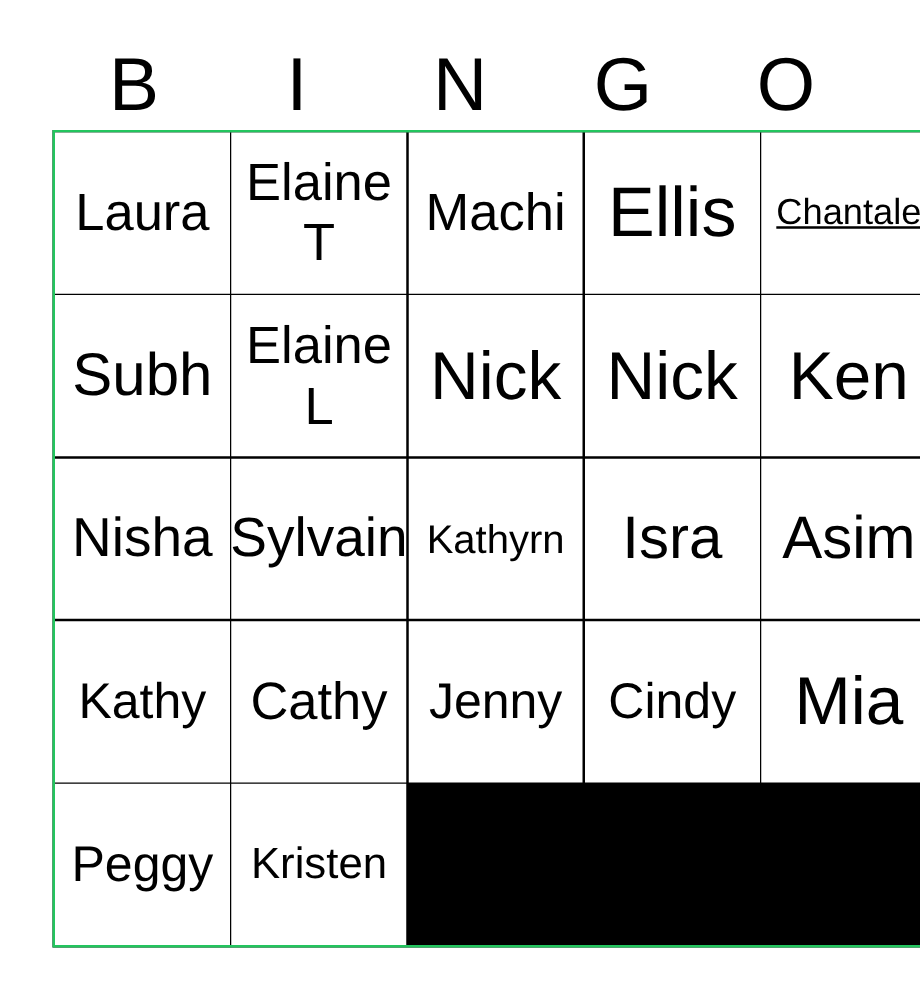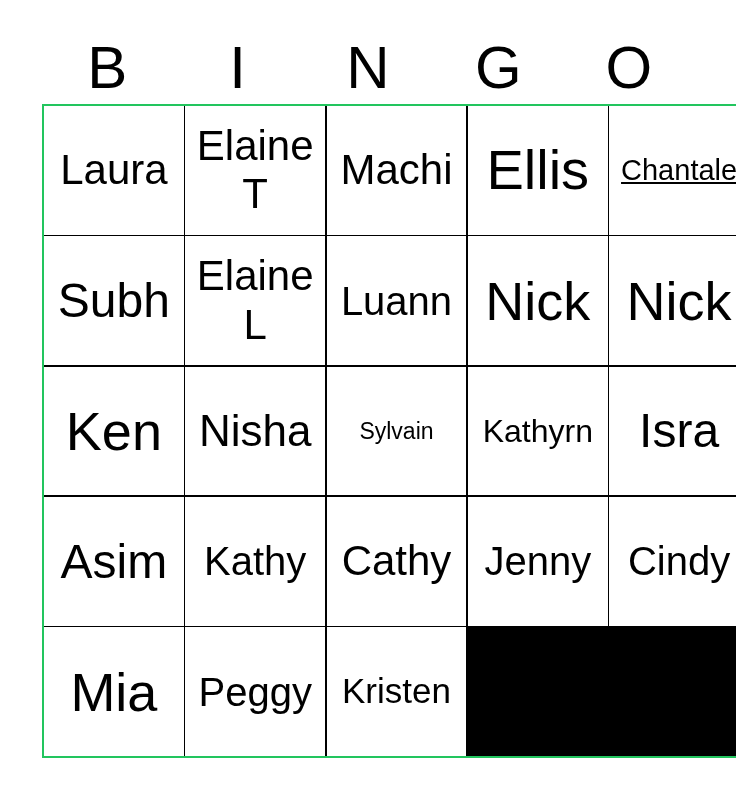--- a/index.html
+++ b/index.html
@@ -74,27 +74,26 @@
 
 <div class="bingo-grid">
   <div class="bingo-cell" style="font-size: 42px;">Laura</div>
   <div class="bingo-cell" style="font-size: 42px;">Elaine T</div>
   <div class="bingo-cell" style="font-size: 42px;">Machi</div>
   <div class="bingo-cell" style="font-size: 56px;">Ellis</div>
   <div class="bingo-cell" style="font-size: 29px; text-decoration: underline;">Chantale</div>
 
   <div class="bingo-cell" style="font-size: 48px;">Subh</div>
   <div class="bingo-cell" style="font-size: 42px;">Elaine L</div>
-  <div class="bingo-cell" style="font-size: 40px;">Luann</div>
   <div class="bingo-cell" style="font-size: 54px;">Nick</div>
   <div class="bingo-cell" style="font-size: 54px;">Nick</div>
 
   <div class="bingo-cell" style="font-size: 54px;">Ken</div>
   <div class="bingo-cell" style="font-size: 44px;">Nisha</div>
-  <div class="bingo-cell" style="font-size: 23px;">Sylvain</div>
+  <div class="bingo-cell" style="font-size: 44px;">Sylvain</div>
   <div class="bingo-cell" style="font-size: 32px;">Kathyrn</div>
 
   <div class="bingo-cell" style="font-size: 48px;">Isra</div>
   <div class="bingo-cell" style="font-size: 48px;">Asim</div>
   <div class="bingo-cell" style="font-size: 40px;">Kathy</div>
   <div class="bingo-cell" style="font-size: 42px;">Cathy</div>
 
   <div class="bingo-cell" style="font-size: 40px;">Jenny</div>
   <div class="bingo-cell" style="font-size: 40px;">Cindy</div>
   <div class="bingo-cell" style="font-size: 54px;">Mia</div>

